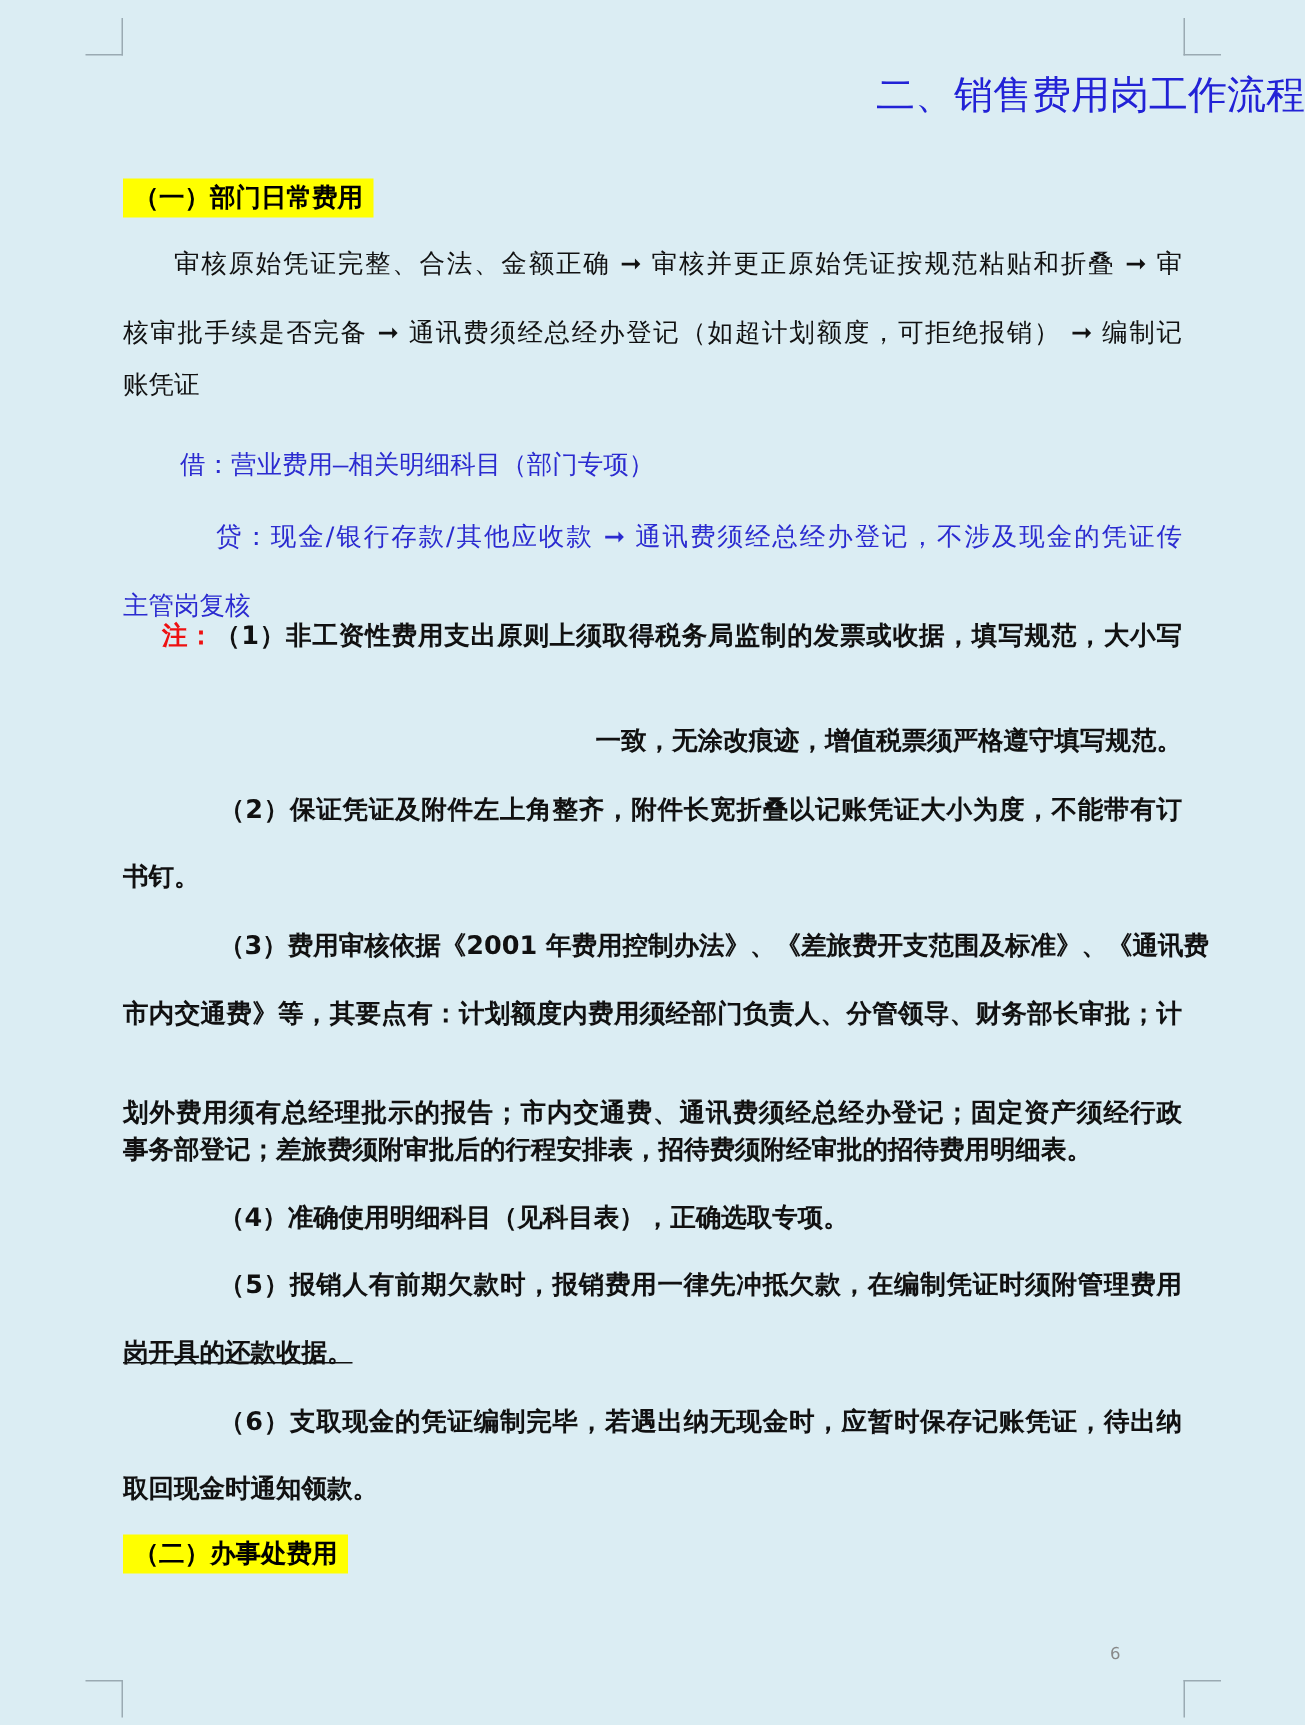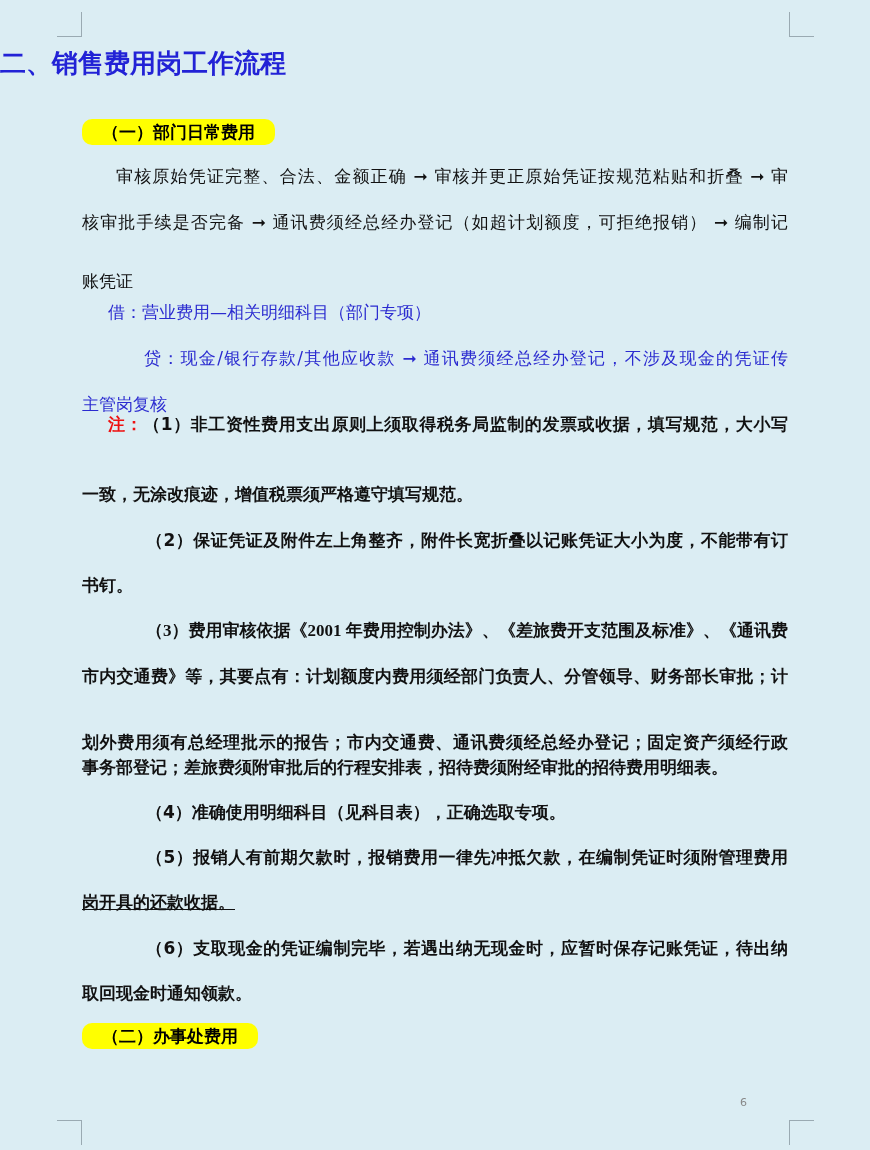--- a/index.html
+++ b/index.html
@@ -11,25 +11,25 @@
     color: #111;
   }
   .corner { position: absolute; width: 24px; height: 24px; border-color: #9aaab2; border-style: solid; border-width: 0; }
   .c-tl { left: 57px; top: 12px; border-right-width: 1px; border-bottom-width: 1px; }
   .c-tr { left: 789px; top: 12px; border-left-width: 1px; border-bottom-width: 1px; }
   .c-bl { left: 57px; top: 1120px; border-right-width: 1px; border-top-width: 1px; }
   .c-br { left: 789px; top: 1120px; border-left-width: 1px; border-top-width: 1px; }
 
   .title {
     position: absolute; left: 0; width: 870px; top: 46px;
-    text-align: left; font-size: 26px; font-weight: bold; color: #2222d6;
+    text-align: right; font-size: 26px; font-weight: normal; color: #2222d6;
     letter-spacing: 0px;
   }
   .line { position: absolute; left: 82px; width: 706px; font-size: 17px; white-space: nowrap; line-height: 24px; }
-  .hl { background: #ffff00; font-weight: bold; padding: 3px 20px; color: #000; border-radius: 10px; }
+  .hl { background: #ffff00; font-weight: bold; padding: 3px 7px; color: #000; }
   .blue { color: #2b2bd0; }
   .bold { font-weight: bold; }
   .red { color: #ee1111; font-weight: bold; }
   .justify { text-align: justify; text-align-last: justify; }
   .page-num { position: absolute; left: 740px; top: 1096px; font-size: 11px; color: #888; }
 </style>
 </head>
 <body>
 
 <div class="corner c-tl"></div>
@@ -38,33 +38,33 @@
 <div class="corner c-br"></div>
 
 <div class="title">二、销售费用岗工作流程</div>
 
 <div class="line" style="top:120px;">
   <span class="hl">（一）部门日常费用</span>
 </div>
 
 <div class="line justify" style="top:164px; left:116px; width:672px;">审核原始凭证完整、合法、金额正确 ➞ 审核并更正原始凭证按规范粘贴和折叠 ➞ 审</div>
 <div class="line justify" style="top:210px;">核审批手续是否完备 ➞ 通讯费须经总经办登记（如超计划额度，可拒绝报销） ➞ 编制记</div>
-<div class="line" style="top:269px;">账凭证</div>
+<div class="line" style="top:247px;font-family:Liberation Mono, monospace;">账凭证</div>
 
-<div class="line blue" style="top:300px; left:108px;">借：营业费用—相关明细科目（部门专项）</div>
+<div class="line blue" style="top:300px; left:120px;font-family:Liberation Mono, monospace;">借：营业费用—相关明细科目（部门专项）</div>
 <div class="line blue justify" style="top:346px; left:144px; width:644px;">贷：现金/银行存款/其他应收款 ➞ 通讯费须经总经办登记，不涉及现金的凭证传</div>
 <div class="line blue" style="top:392px;">主管岗复核</div>
 
 <div class="line bold justify" style="top:412px; left:108px; width:680px;"><span class="red">注：</span><span>（1）非工资性费用支出原则上须取得税务局监制的发票或收据，填写规范，大小写</span></div>
-<div class="line bold" style="top:482px;">一致，无涂改痕迹，增值税票须严格遵守填写规范。</div>
+<div class="line bold" style="top:482px;text-align:right;">一致，无涂改痕迹，增值税票须严格遵守填写规范。</div>
 
 <div class="line bold justify" style="top:528px; left:146px; width:642px;">（2）保证凭证及附件左上角整齐，附件长宽折叠以记账凭证大小为度，不能带有订</div>
 <div class="line bold" style="top:573px;">书钉。</div>
 
-<div class="line bold justify" style="top:619px; left:146px; width:642px;font-family:Liberation Serif, serif;">（3）费用审核依据《2001 年费用控制办法》、《差旅费开支范围及标准》、《通讯费</div>
+<div class="line bold justify" style="top:619px; left:146px; width:642px;">（3）费用审核依据《2001 年费用控制办法》、《差旅费开支范围及标准》、《通讯费</div>
 <div class="line bold justify" style="top:664px;">市内交通费》等，其要点有：计划额度内费用须经部门负责人、分管领导、财务部长审批；计</div>
 <div class="line bold justify" style="top:710px;margin-top:20px;">划外费用须有总经理批示的报告；市内交通费、通讯费须经总经办登记；固定资产须经行政</div>
 <div class="line bold" style="top:755px;">事务部登记；差旅费须附审批后的行程安排表，招待费须附经审批的招待费用明细表。</div>
 
 <div class="line bold" style="top:800px; left:146px;">（4）准确使用明细科目（见科目表），正确选取专项。</div>
 
 <div class="line bold justify" style="top:845px; left:146px; width:642px;">（5）报销人有前期欠款时，报销费用一律先冲抵欠款，在编制凭证时须附管理费用</div>
 <div class="line bold" style="top:890px;text-decoration:underline;">岗开具的还款收据。</div>
 
 <div class="line bold justify" style="top:936px; left:146px; width:642px;">（6）支取现金的凭证编制完毕，若遇出纳无现金时，应暂时保存记账凭证，待出纳</div>

